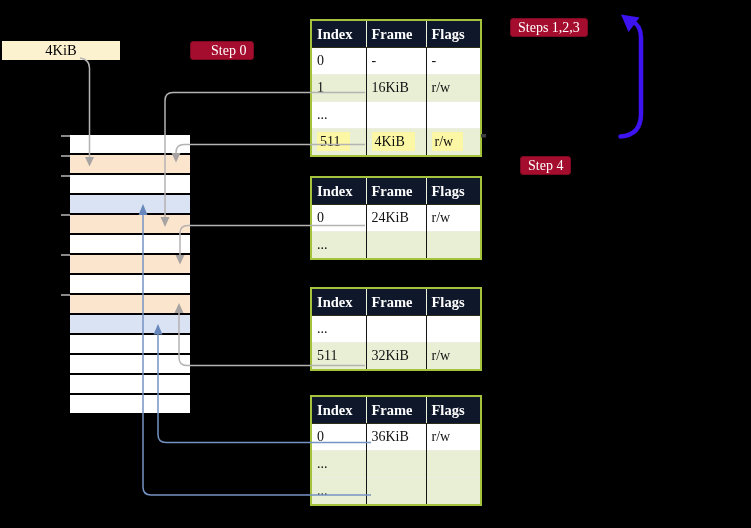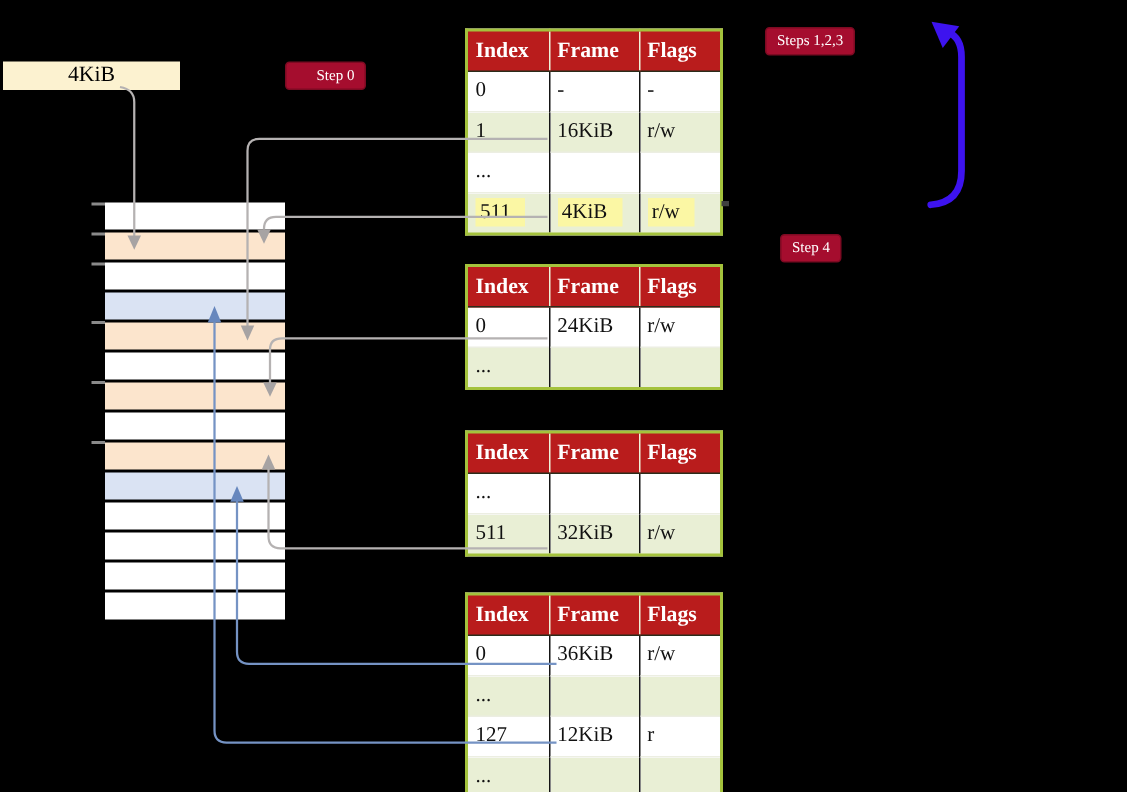--- a/index.html
+++ b/index.html
@@ -7,37 +7,37 @@
     position:relative; width:751px; height:528px; background:#000;
     font-family:"Liberation Serif","DejaVu Serif",serif; overflow:hidden;
   }
   
   .memlabel {
     position:absolute; left:2px; top:41px; width:118px; height:19px;
     background:#fcf2d0; color:#000; font-size:14.5px; line-height:19px; text-align:center;
   }
   
   .badge {
-    position:absolute; color:#fff; font-size:10px; line-height:17px;
+    position:absolute; color:#fff; font-size:14px; line-height:17px;
     padding:0 7px; border-radius:3px; white-space:nowrap; z-index:20;
   }
   .badge.red  {background:#a50d2e; border:1px solid #7d0a22;}
   .badge.blue {background:#4916f0; border:1px solid #3a10c4;}
   
   .memcol {position:absolute; left:70px; top:135px; width:120px; z-index:2;}
   .stripe {width:120px; height:18px; margin-bottom:2px;}
   .tick {position:absolute; left:61px; width:9px; height:2px; background:#8a8a8a; z-index:2;}
   
   table.ptable {
     position:absolute; left:310px; width:170px; table-layout:fixed;
     border-collapse:collapse; background:#fff; border:2.5px solid #a4c23c;
     font-size:14px; color:#111; z-index:3;
   }
   table.ptable th {
-    background:#b91c1c; color:#fff; font-weight:bold; text-align:left;
+    background:#0f172a; color:#fff; font-weight:bold; text-align:left;
     height:24px; padding:1px 0 1px 5px; font-size:14.5px;
     border-left:1.5px solid #edf2da; border-bottom:1px solid #2c2c1a;
   }
   table.ptable th:first-child {border-left:none;}
   table.ptable td {
     height:26px; padding:0 0 0 5px;
     border-left:1.5px solid #151515; border-top:1.3px solid #eceee2;
     overflow:hidden; white-space:nowrap;
   }
   table.ptable td:first-child {border-left:none;}
@@ -182,25 +182,20 @@
     <tr>
       <td>0</td>
       <td>36KiB</td>
       <td>r/w</td>
     </tr>
     <tr class="alt">
       <td>...</td>
       <td></td>
       <td></td>
     </tr>
-    <tr>
-      <td>127</td>
-      <td>12KiB</td>
-      <td>r</td>
-    </tr>
     <tr class="alt">
       <td>...</td>
       <td></td>
       <td></td>
     </tr>
   </tbody>
     </table>
 
   <svg class="overlay" viewBox="0 0 751 528">
 

